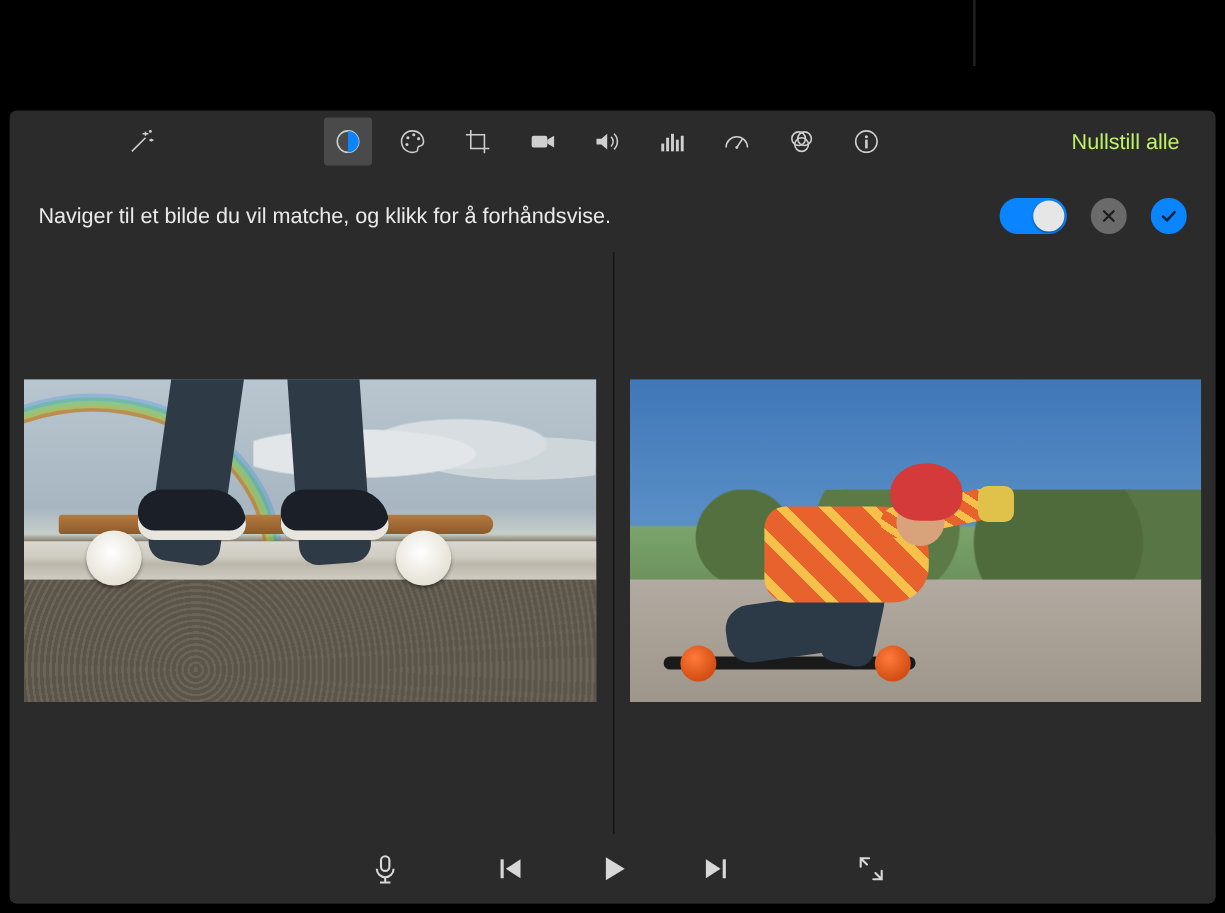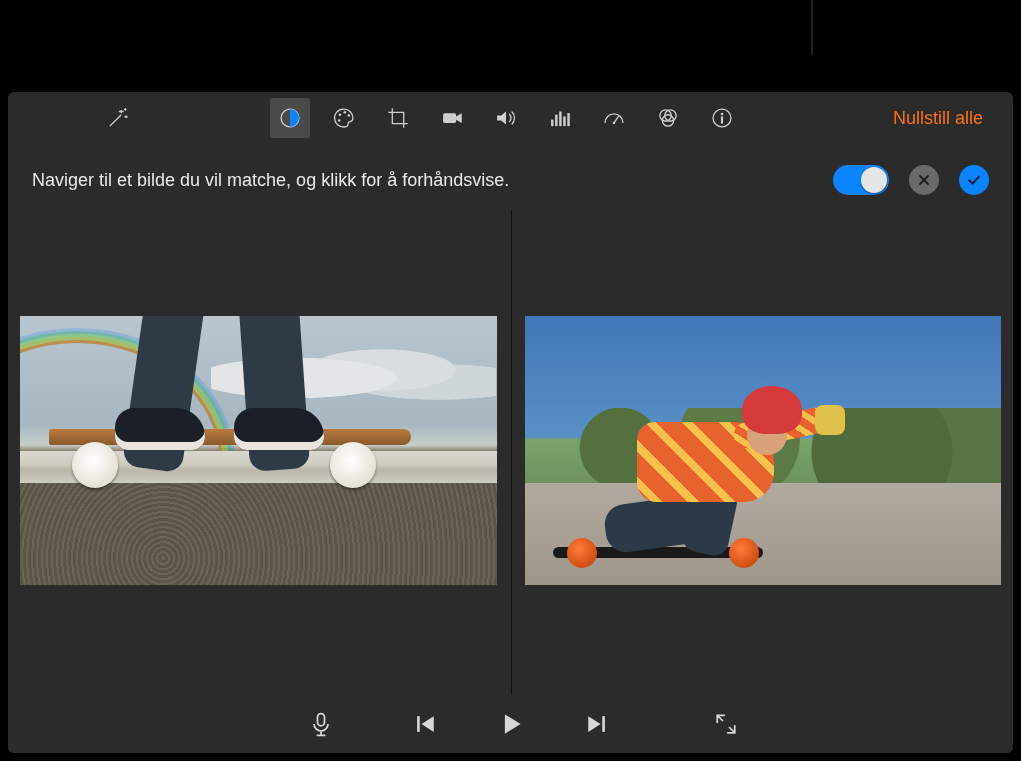--- a/index.html
+++ b/index.html
@@ -39,21 +39,21 @@
     width: 40px; height: 40px;
     display: flex; align-items: center; justify-content: center;
     border-radius: 3px;
     cursor: pointer;
   }
   .tool-btn.selected { background: #4a4a4a; }
   .tool-btn svg { width: 26px; height: 26px; }
   .tool-btn .stroke { stroke: #cfcfcf; fill:none; stroke-width:1.6; }
   .tool-btn .fill { fill: #cfcfcf; }
   .reset-all {
-    color: #f97316;
+    color: #bef264;
     font-size: 18px;
     padding: 6px 10px;
     cursor: pointer;
   }
 
   
   .callout-line {
     position: absolute;
     top: 0;
     left: 811px;

